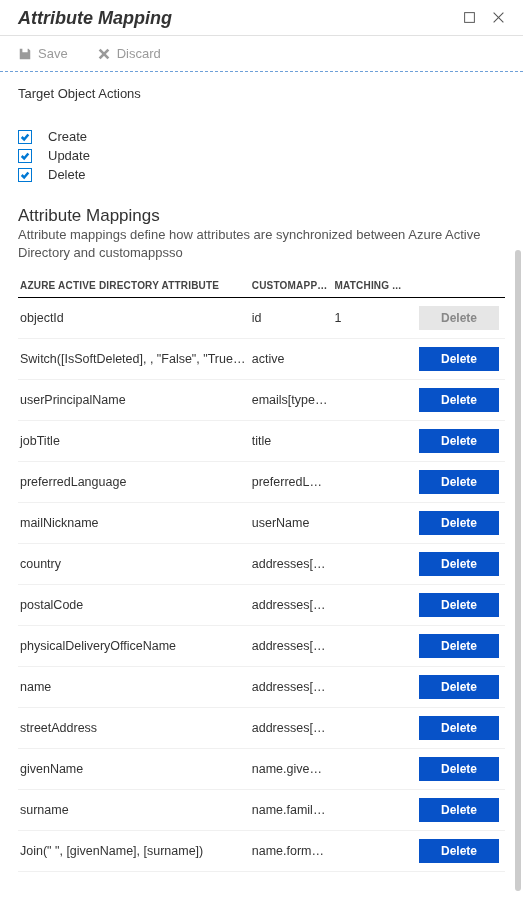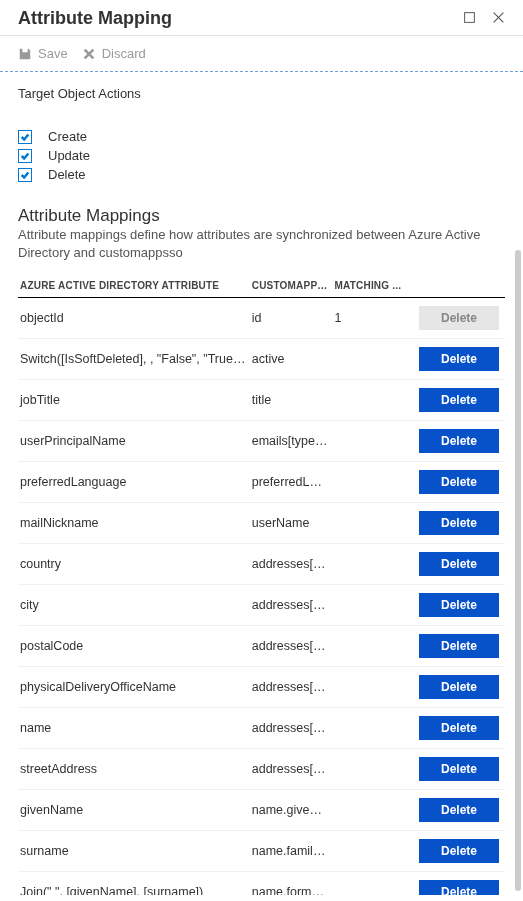--- a/index.html
+++ b/index.html
@@ -10,39 +10,40 @@
       width: 523px;
       height: 901px;
       overflow: hidden;
       position: relative;
     }
     .panel-header {
       display: flex;
       align-items: center;
       justify-content: space-between;
       padding: 8px 18px 6px 18px;
+      font-style: italic;
     }
     .panel-title {
       font-size: 18px;
       font-weight: 600;
       color: #333;
     }
     .panel-header-actions {
       display: flex;
       gap: 16px;
       align-items: center;
     }
     .panel-header-actions span { cursor: pointer; color: #333; font-size: 14px; }
     .divider {
       border-bottom: 1px solid #e1e1e1;
       margin-bottom: 4px;
     }
     .toolbar {
       display: flex;
-      gap: 14px;
+      gap: 29px;
       padding: 6px 18px 10px 18px;
       align-items: flex-end;
     }
     .toolbar-item {
       display: flex;
       align-items: center;
       gap: 6px;
       color: #9a9a9a;
       font-size: 13px;
       cursor: default;
@@ -228,56 +229,50 @@
           <td>1</td>
           <td style="text-align: right;"><span class="btn btn-gray">Delete</span></td>
         </tr>
         <tr>
           <td>Switch([IsSoftDeleted], , "False", "True", "True"</td>
           <td>active</td>
           <td></td>
           <td style="text-align: right;"><span class="btn btn-blue">Delete</span></td>
         </tr>
         <tr>
+          <td>userPrincipalName</td>
+          <td>emails[type e...</td>
+          <td></td>
+          <td style="text-align: right;"><span class="btn btn-blue">Delete</span></td>
+        </tr>
+        <tr>
           <td>jobTitle</td>
           <td>title</td>
           <td></td>
           <td style="text-align: right;"><span class="btn btn-blue">Delete</span></td>
         </tr>
         <tr>
-          <td>userPrincipalName</td>
-          <td>emails[type e...</td>
-          <td></td>
-          <td style="text-align: right;"><span class="btn btn-blue">Delete</span></td>
-        </tr>
-        <tr>
           <td>preferredLanguage</td>
           <td>preferredLan...</td>
           <td></td>
           <td style="text-align: right;"><span class="btn btn-blue">Delete</span></td>
         </tr>
         <tr>
           <td>mailNickname</td>
           <td>userName</td>
           <td></td>
           <td style="text-align: right;"><span class="btn btn-blue">Delete</span></td>
         </tr>
         <tr>
           <td>country</td>
           <td>addresses[ty...</td>
           <td></td>
           <td style="text-align: right;"><span class="btn btn-blue">Delete</span></td>
         </tr>
         <tr>
-          <td>city</td>
-          <td>addresses[ty...</td>
-          <td></td>
-          <td style="text-align: right;"><span class="btn btn-blue">Delete</span></td>
-        </tr>
-        <tr>
           <td>postalCode</td>
           <td>addresses[ty...</td>
           <td></td>
           <td style="text-align: right;"><span class="btn btn-blue">Delete</span></td>
         </tr>
         <tr>
           <td>physicalDeliveryOfficeName</td>
           <td>addresses[ty...</td>
           <td></td>
           <td style="text-align: right;"><span class="btn btn-blue">Delete</span></td>

